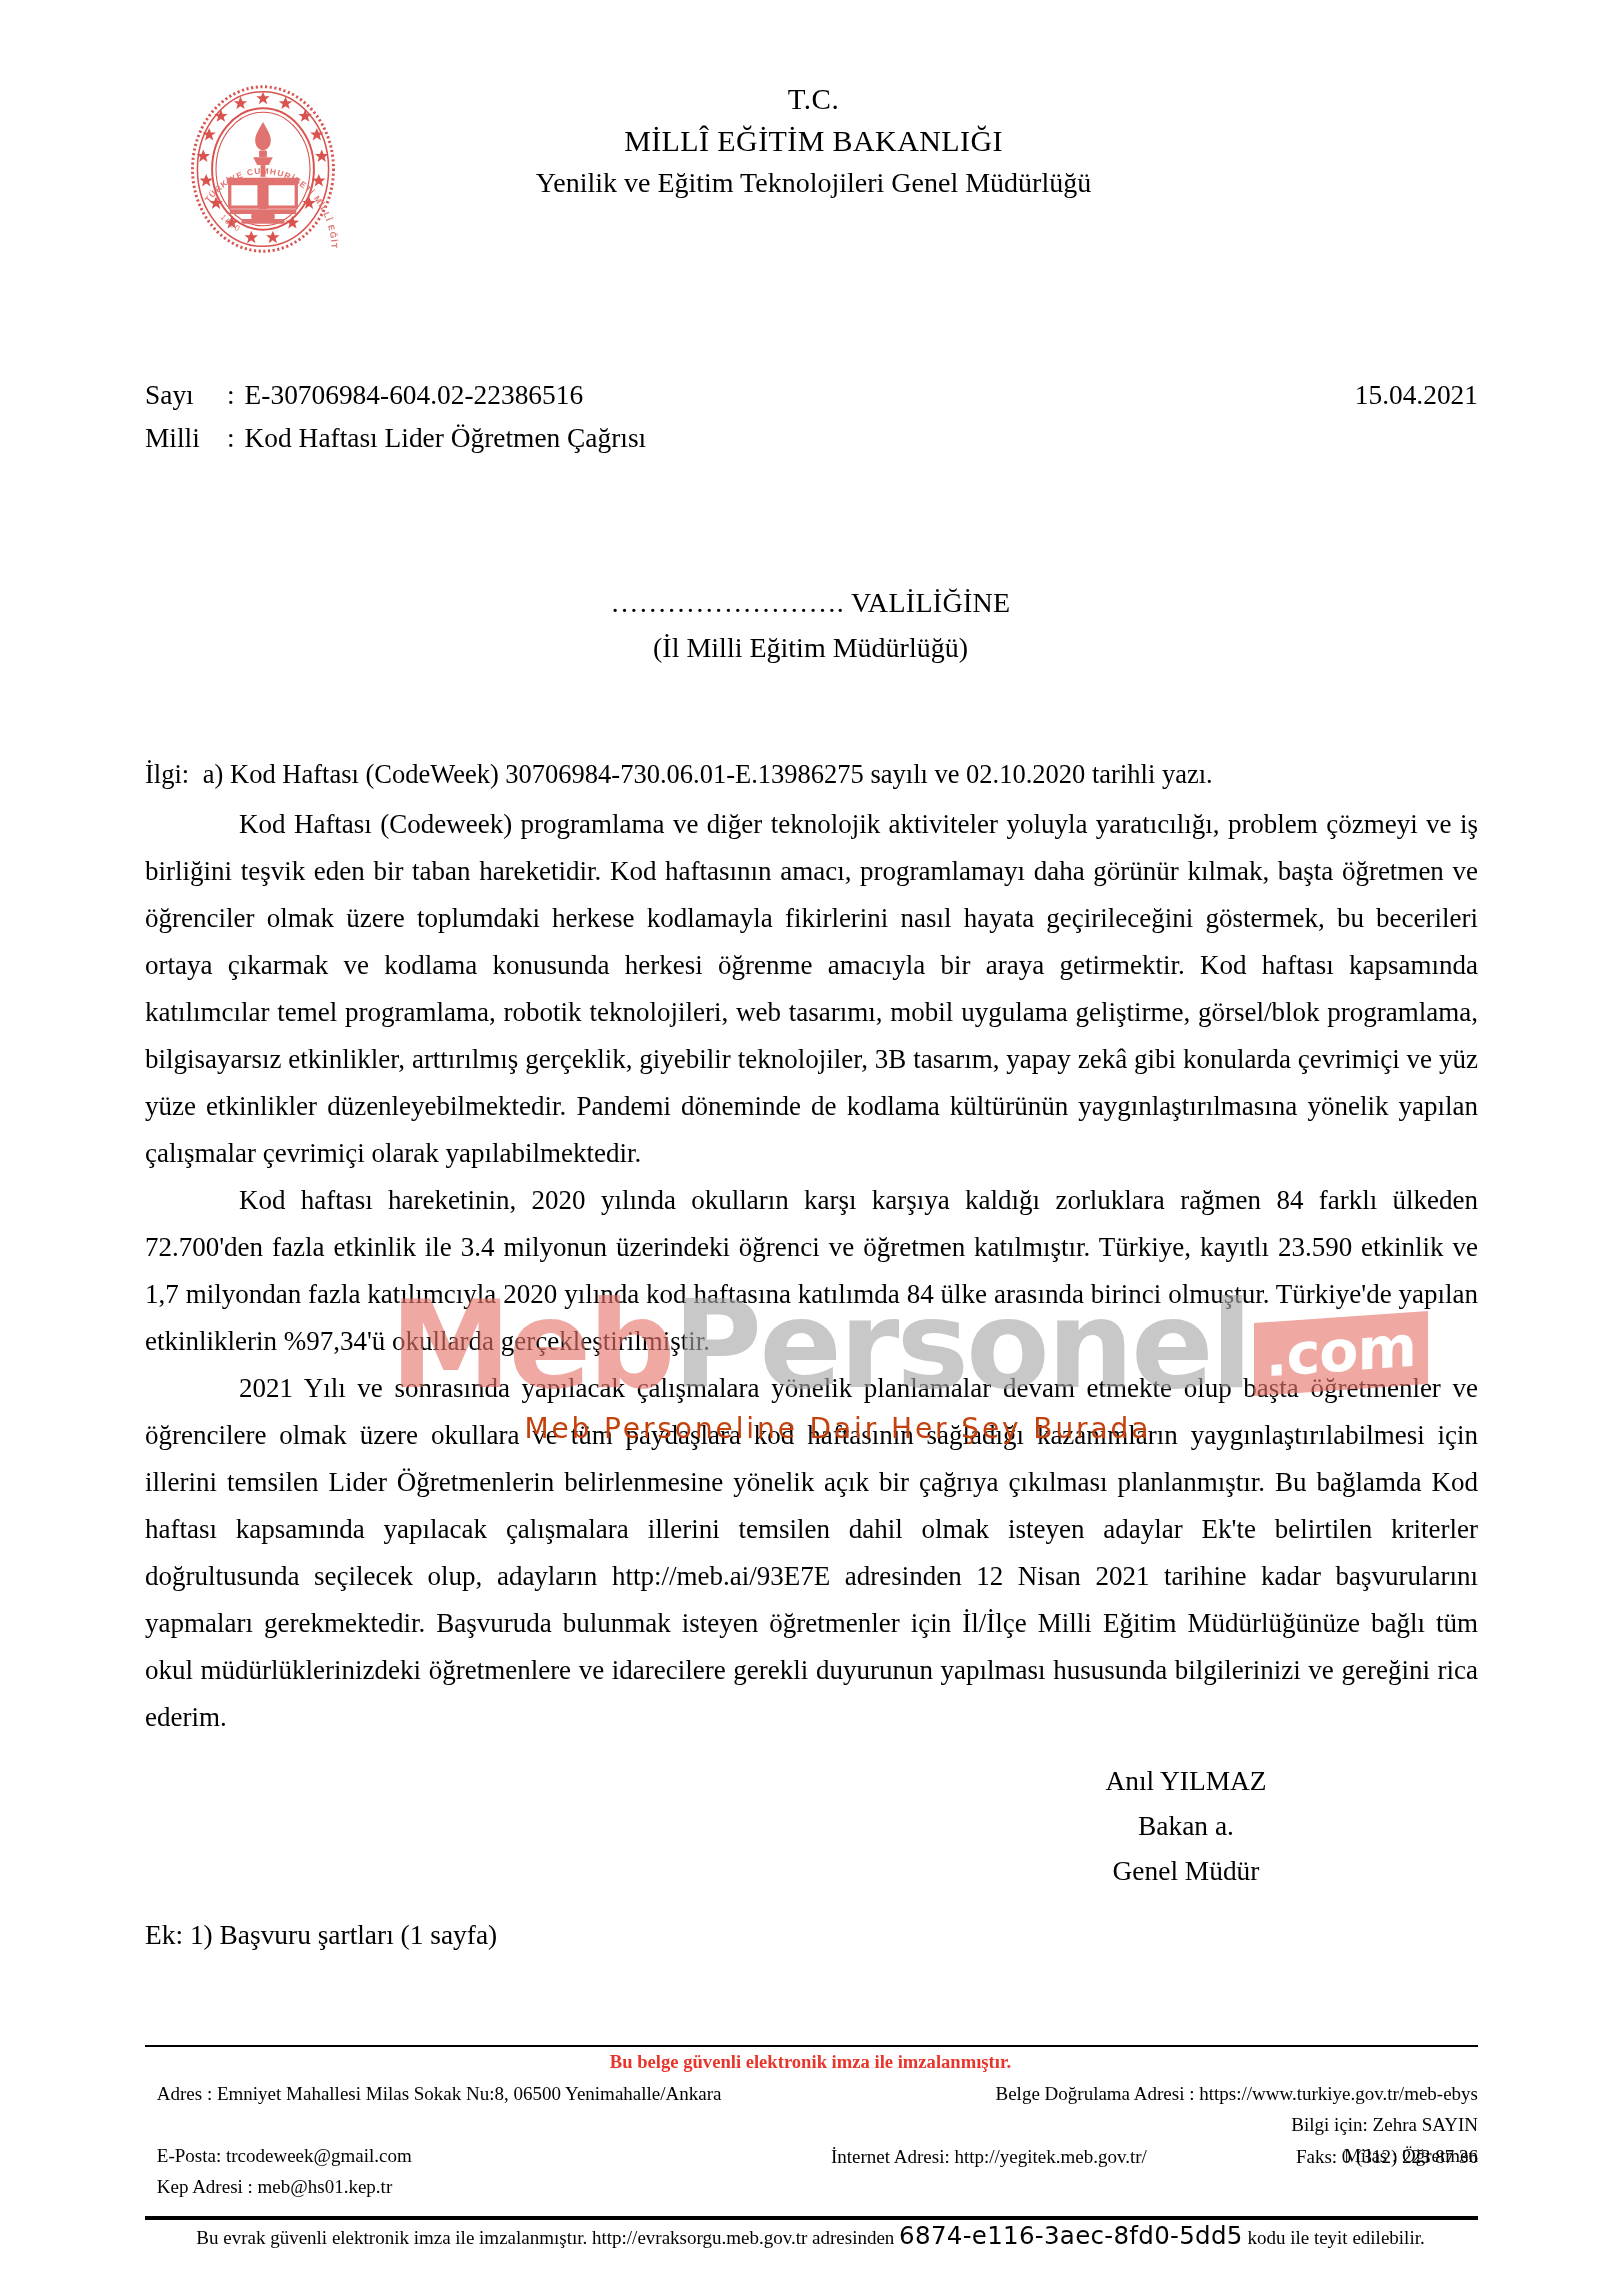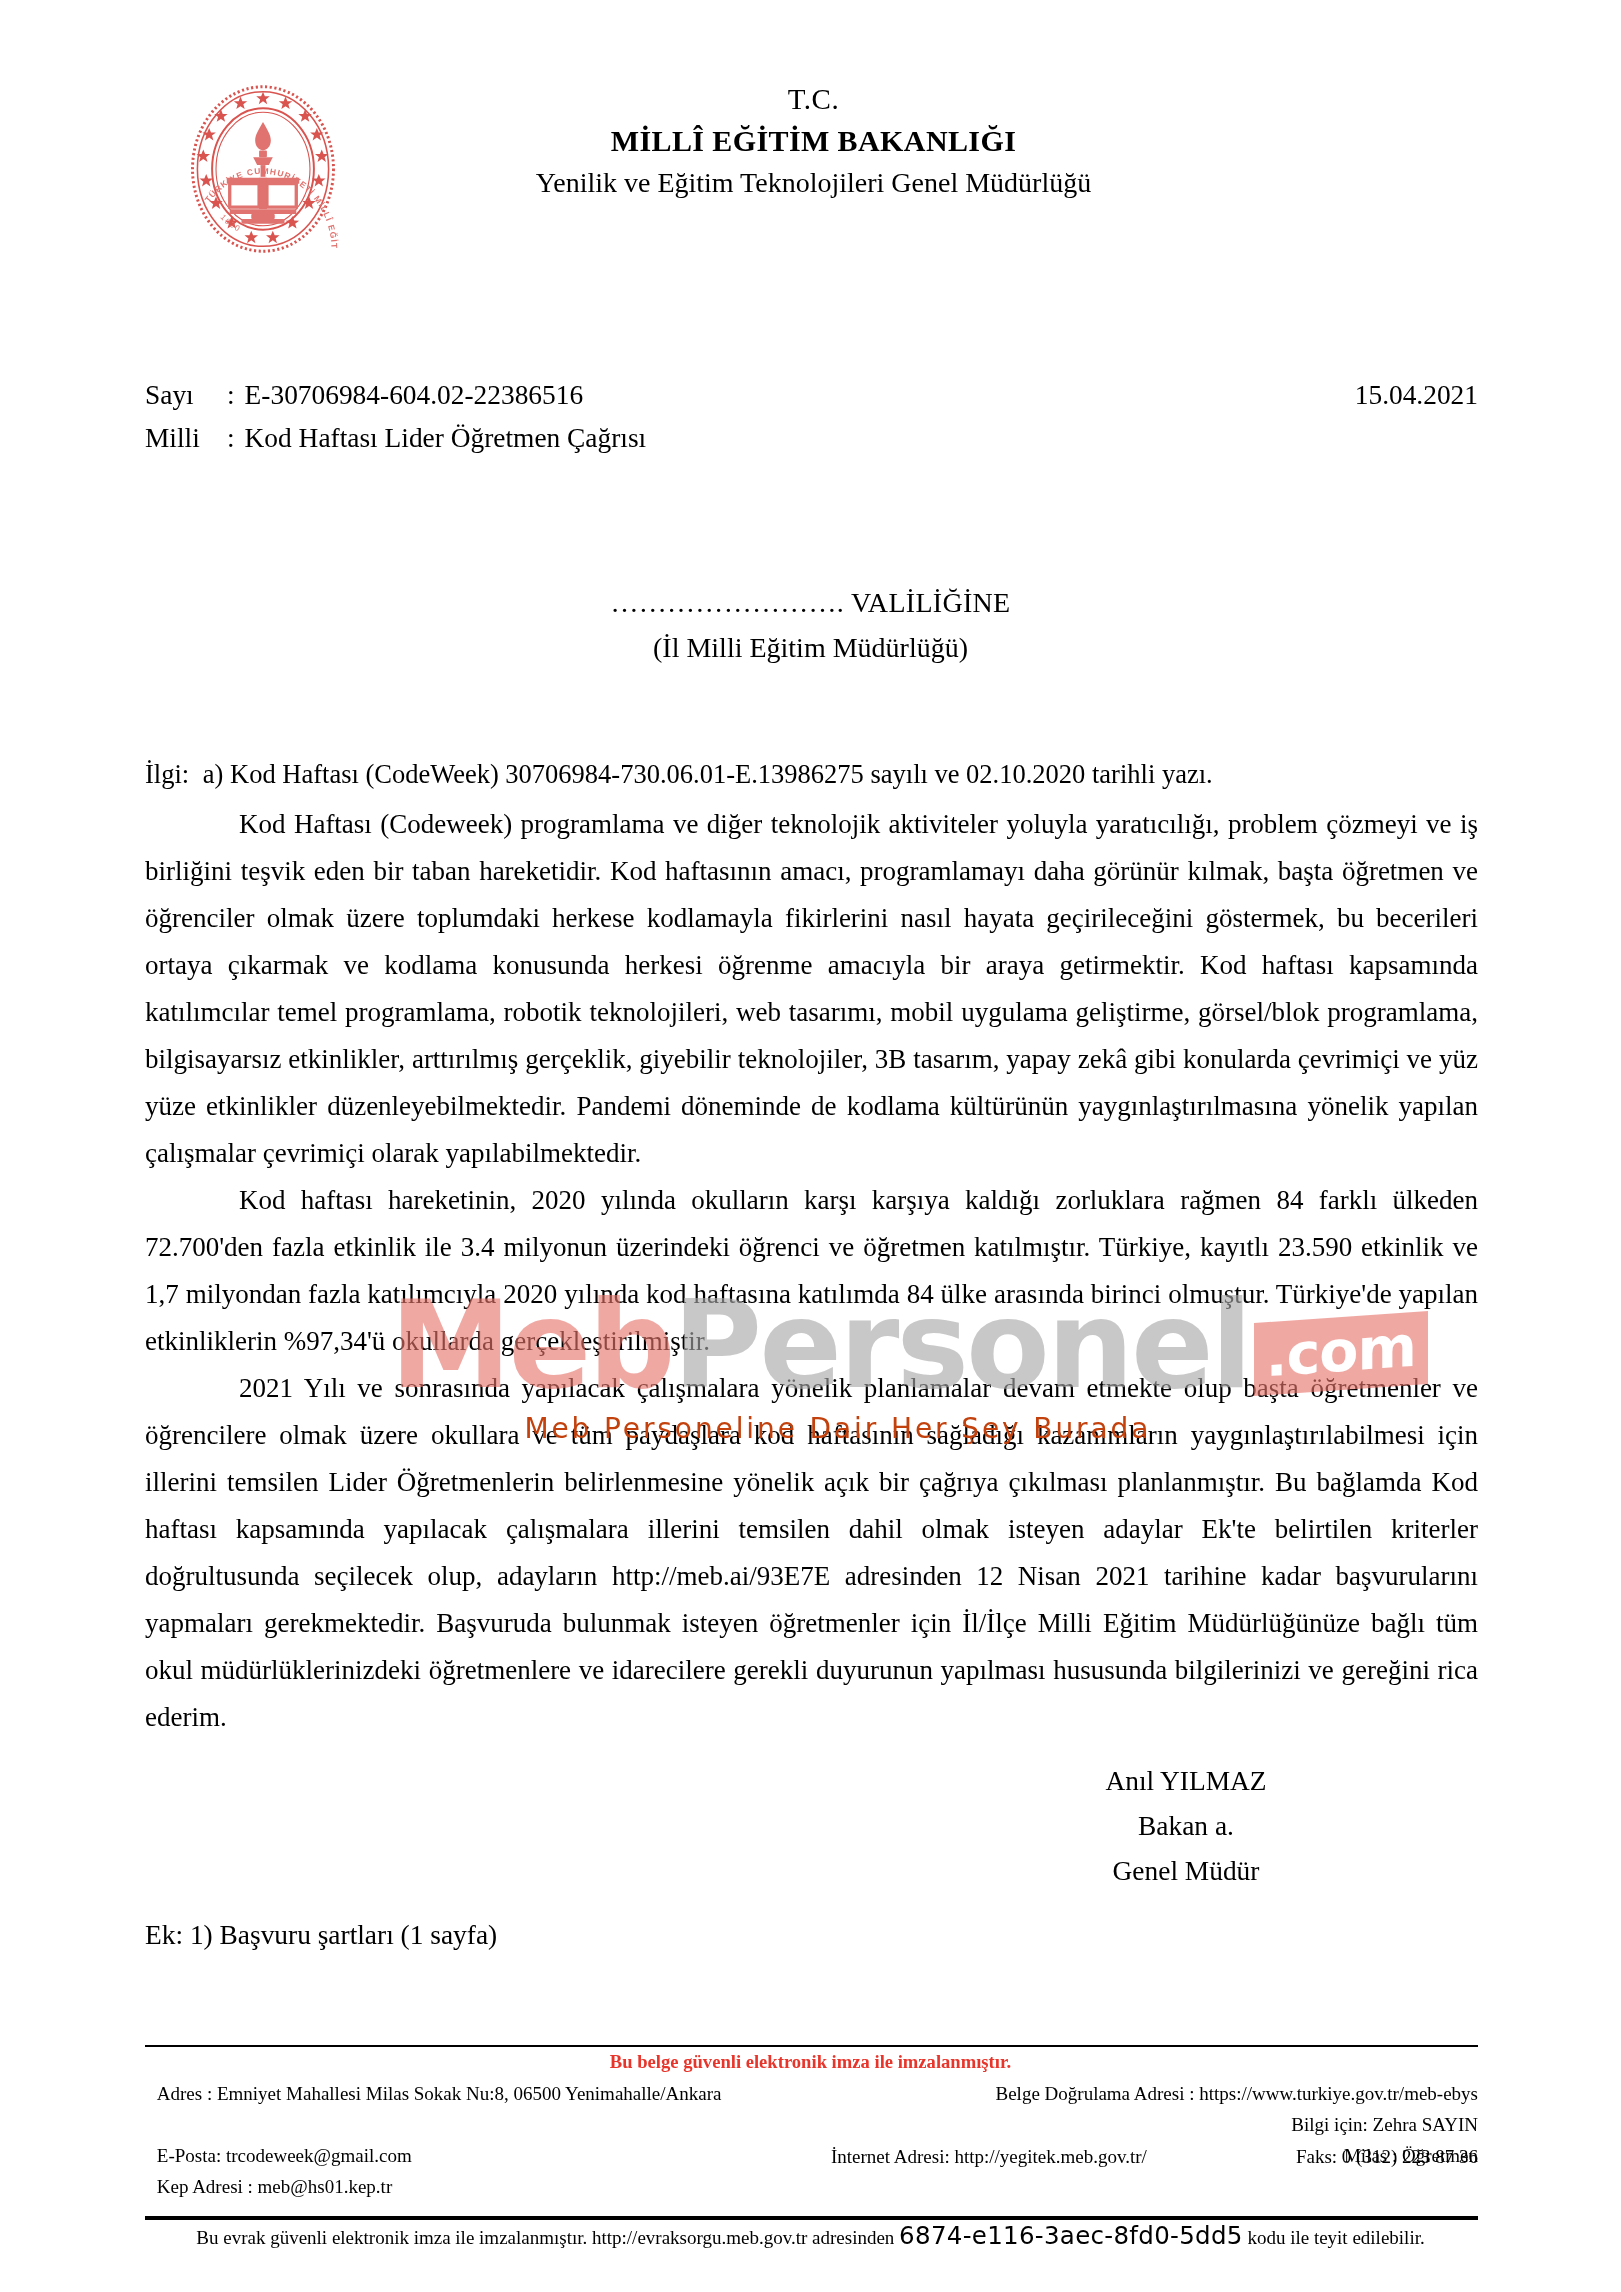--- a/index.html
+++ b/index.html
@@ -47,21 +47,20 @@
   }
   .header-titles .tc {
     font-size: 29px;
     line-height: 39px;
     letter-spacing: 0.5px;
   }
   .header-titles .ministry {
     font-size: 30px;
     line-height: 43px;
     letter-spacing: 0.4px;
-    font-weight: bold;
   }
   .header-titles .unit {
     font-size: 28px;
     line-height: 41px;
   }
 
   
   .meta {
     position: absolute;
     top: 374px;

